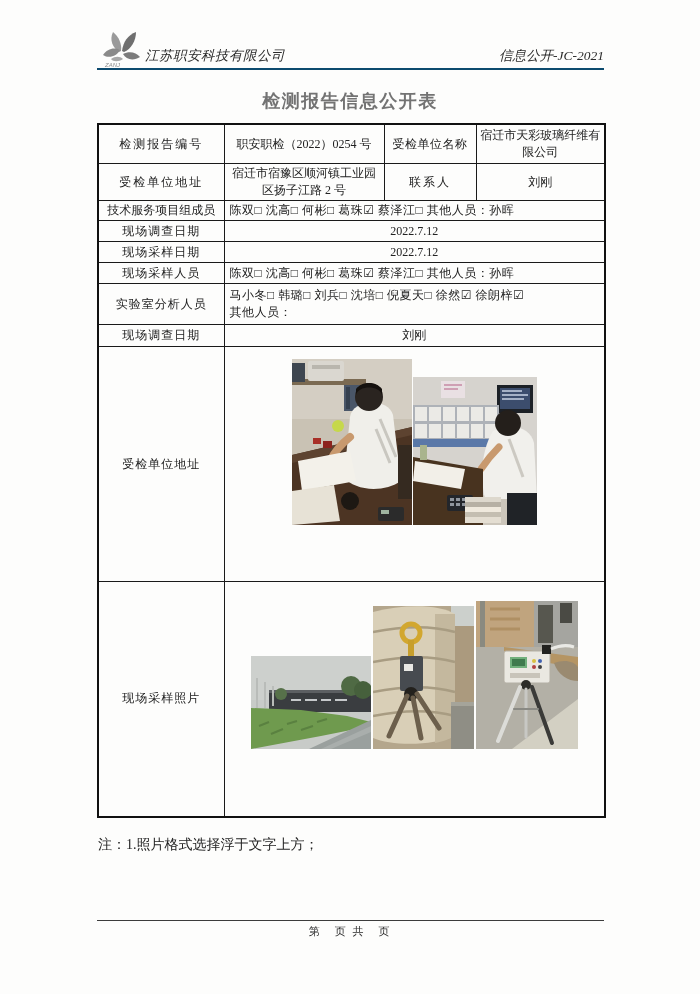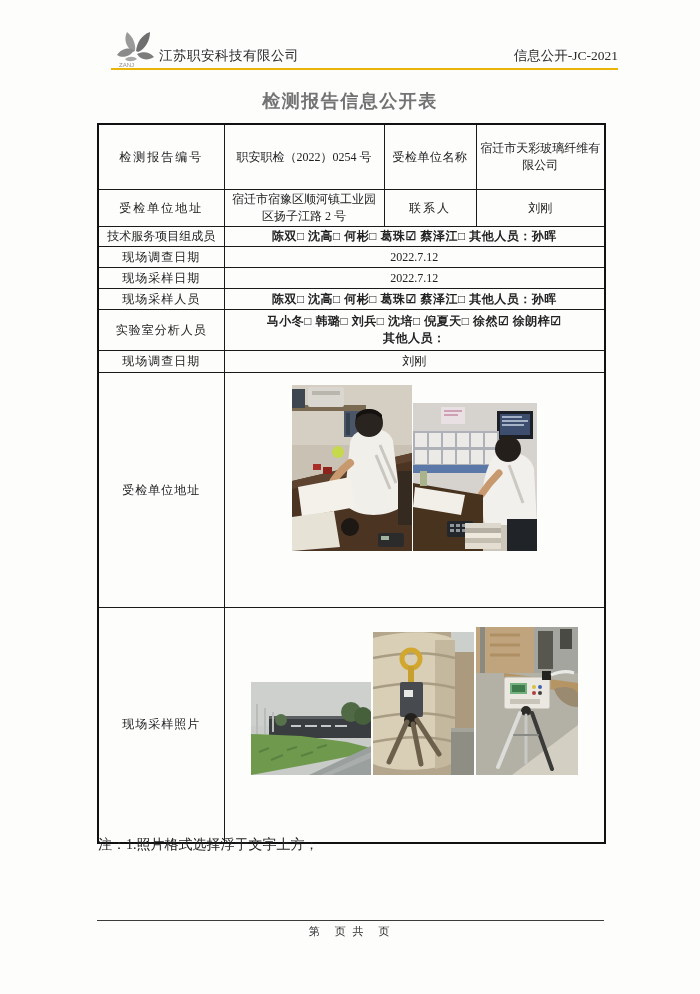--- a/index.html
+++ b/index.html
@@ -5,22 +5,23 @@
   * { margin:0; padding:0; box-sizing:border-box; }
   html,body { background:#888; }
   .page {
     position:relative; width:700px; height:994px; margin:0 auto;
     background:#fdfdfc; overflow:hidden;
     font-family:"Liberation Serif","DejaVu Serif",serif;
     color:#1f1f1f;
   }
   
   .header {
-    position:absolute; left:111px; top:28px; width:507px; height:42px;
-    border-bottom:2px solid #eab308;
+    position:absolute; left:97px; top:28px; width:507px; height:42px;
+    border-bottom:2px solid #0c4a6e;
+    font-style:italic;
   }
   .logo { position:absolute; left:2px; top:0; width:44px; height:40px; }
   .company-name {
     position:absolute; left:48px; bottom:3px;
     font-size:13.5px; letter-spacing:0.5px; color:#2a2a2a;
   }
   .doc-code {
     position:absolute; right:0; bottom:3px;
     font-size:13.5px; color:#2a2a2a;
   }
@@ -36,21 +37,21 @@
     border-collapse:collapse; table-layout:fixed;
   }
   .report-table td {
     border:1px solid #1a1a1a; font-size:12px; color:#222;
     padding:1px 5px; overflow:hidden; vertical-align:middle;
   }
   table.report-table { border:2px solid #111; }
   .label-cell { text-align:center; letter-spacing:2px; }
   .label-tight { letter-spacing:0; padding:1px 2px; }
   .value-center { text-align:center; }
-  .check-cell { text-align:center; padding-left:8px; letter-spacing:0.5px;font-weight:bold; }
+  .check-cell { text-align:left; padding-left:8px; letter-spacing:0.5px; }
   .photo-cell { vertical-align:bottom; padding:0; }
   .photo-strip { display:flex; justify-content:center; align-items:flex-end; }
   .photo-strip.survey { gap:1px; padding-bottom:44px; }
   .photo-strip.sampling { gap:2px; padding-bottom:47px; }
   .photo { display:block; }
   
   .note {
     position:absolute; left:98px; top:836px; font-size:14px; color:#242424;font-family:Liberation Serif, serif;
   }
   .footer-rule {
@@ -88,21 +89,21 @@
         <col style="width:160px">
         <col style="width:92px">
         <col style="width:129px">
       </colgroup>
 
     <tbody>
         <tr style="height:36px">
       <td class="label-cell">检测报告编号</td>
       <td class="value-center">职安职检（2022）0254 号</td>
       <td class="label-cell" style="letter-spacing:0.5px">受检单位名称</td>
-      <td class="value-center" style="padding:15px 3px">宿迁市天彩玻璃纤维有限公司</td>
+      <td class="value-center" style="padding:2px 3px">宿迁市天彩玻璃纤维有限公司</td>
     </tr>
 
     <tr style="height:37px">
       <td class="label-cell">受检单位地址</td>
       <td class="value-center" style="padding:1px 4px">宿迁市宿豫区顺河镇工业园区扬子江路 2 号</td>
       <td class="label-cell">联系人</td>
       <td class="value-center">刘刚</td>
     </tr>
 
     <tr style="height:20px">

